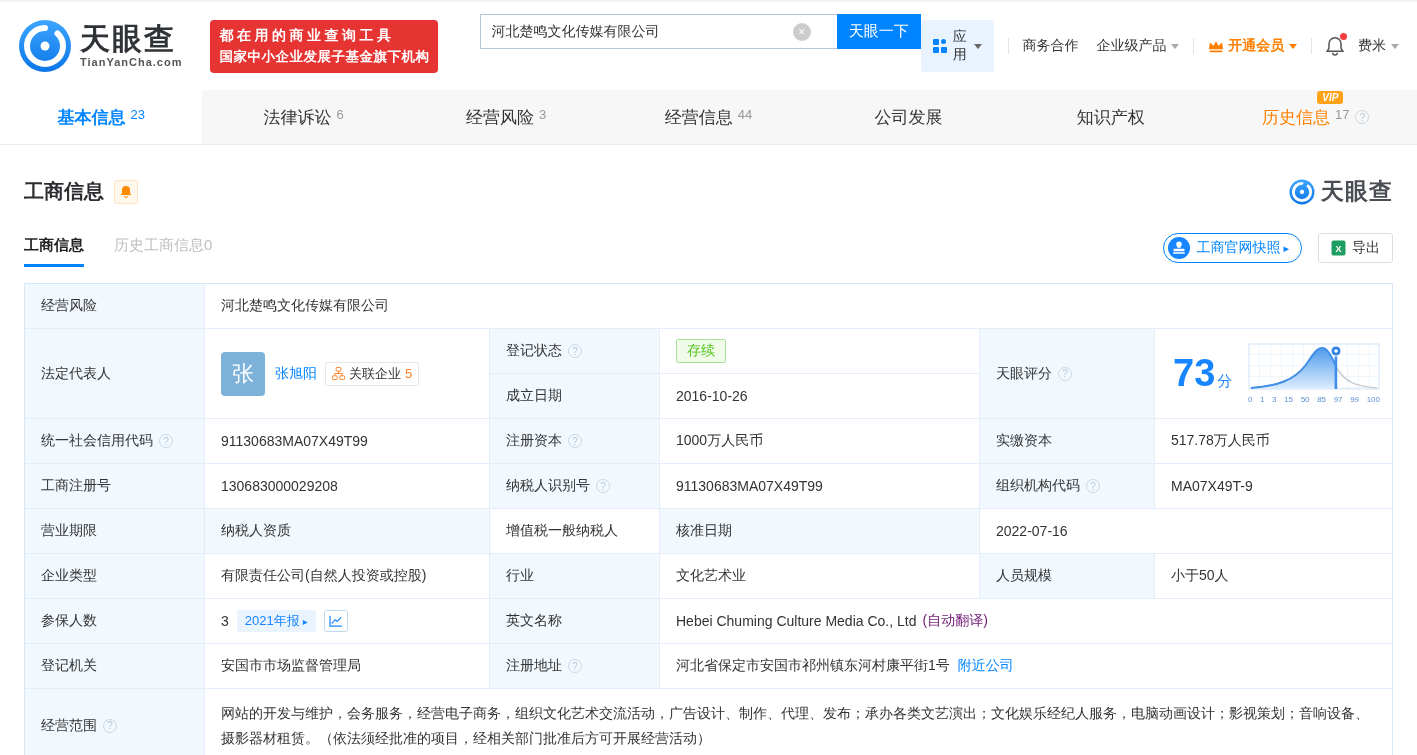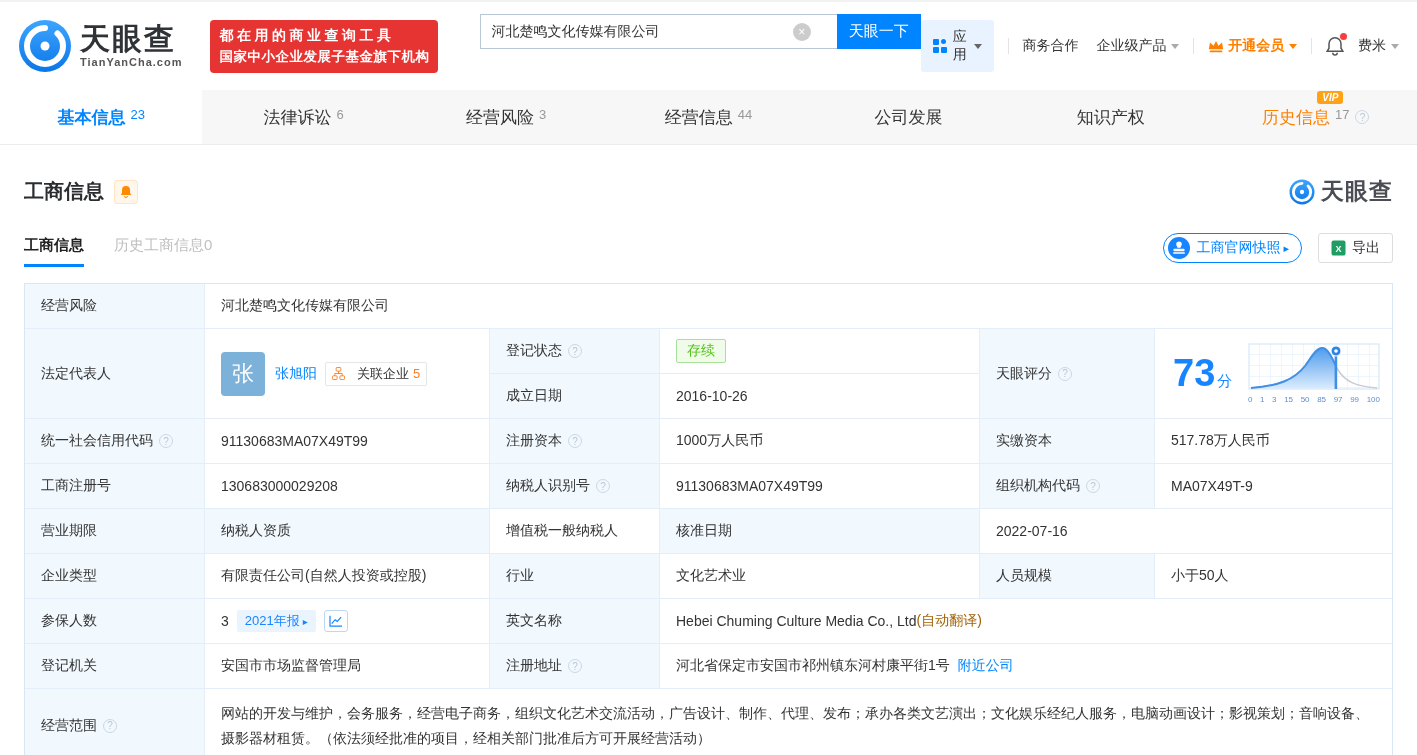--- a/index.html
+++ b/index.html
@@ -97,31 +97,31 @@
   .mrow { display:grid; grid-template-columns:170px 1fr; }
   .mrow:first-child { border-bottom:1px solid #e3eefa; }
   .mrow .cell { min-height:44px; }
   .mrow .cell:last-child { border-right:none; }
 
   .avatar { width:44px; height:44px; border-radius:4px; background:#7cb1d9; color:#fff; font-size:22px;
     display:flex; align-items:center; justify-content:center; flex:none; }
   .rep-name { color:#0084ff; margin-left:10px; cursor:pointer; }
   .related-badge { display:inline-flex; align-items:center; border:1px solid #e6e6e6; border-radius:2px;
     padding:2px 6px; margin-left:8px; font-size:13px; cursor:pointer; background:#fff; }
-  .related-badge .rl { margin-left:12px; color:#333; }
+  .related-badge .rl { margin-left:4px; color:#333; }
   .related-badge .rc { margin-left:4px; color:#ff7d20; }
   .status-badge { color:#52c41a; background:#f0fbea; border:1px solid #a6e29a; border-radius:2px;
     padding:2px 10px; font-size:14px; }
   .report-tag { display:inline-flex; align-items:center; background:#e9f4ff; color:#1785ff; font-size:13px;
     border-radius:2px; padding:2px 8px; margin-left:8px; cursor:pointer; }
   .report-tag::after { content:"▸"; font-size:10px; margin-left:3px; }
   .chart-ic-box { width:24px; height:22px; border:1px solid #bcd9f1; border-radius:3px; display:inline-flex;
     align-items:center; justify-content:center; margin-left:8px; cursor:pointer; background:#fff; }
   .blue-link { color:#0084ff; margin-left:8px; cursor:pointer; white-space:nowrap; }
-  .gray-note { color:#a16207; }
+  .gray-note { color:#701a75; margin-left:6px; }
   .scope-text { line-height:1.75; }
   .trow.r9 .cell { padding:12px 16px; }
 
   
   .score-cell { padding:6px 10px 6px 18px; justify-content:space-between; }
   .score-num { display:flex; align-items:baseline; }
   .score-val { font-size:38px; font-weight:bold; color:#1785ff; }
   .score-unit { font-size:15px; color:#1785ff; margin-left:2px; }
   .score-chart { width:134px; }
   .axis { display:flex; justify-content:space-between; width:132px; font-size:8px; color:#5e8fd0; margin-top:1px; }

